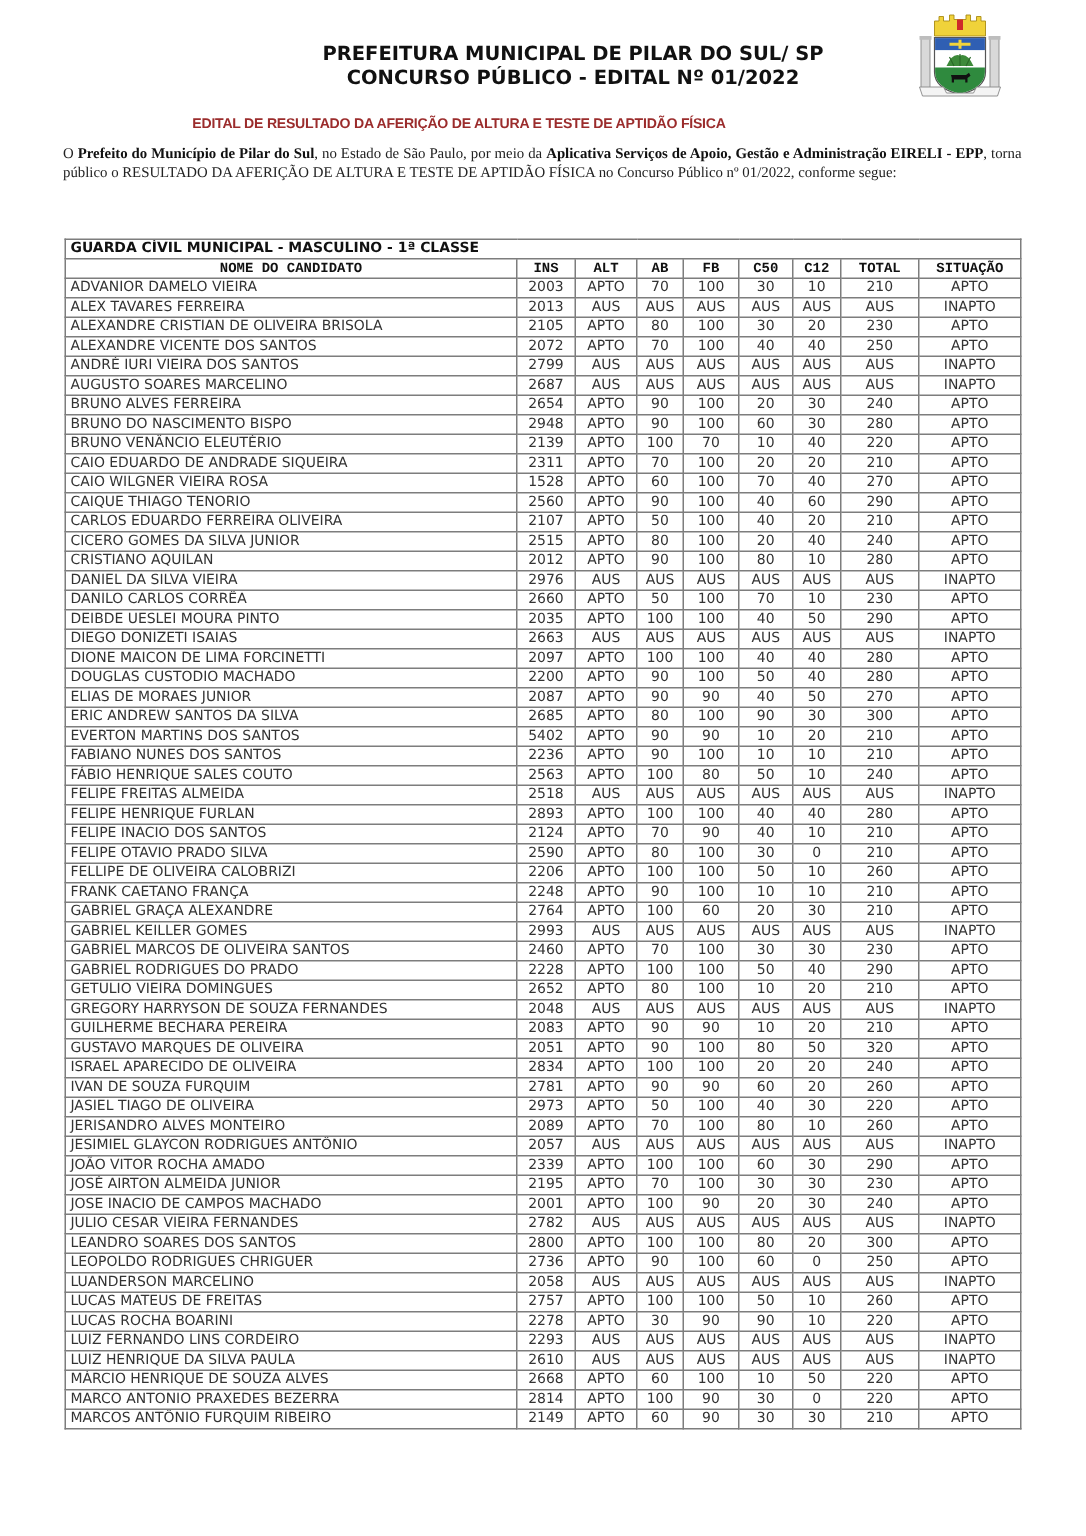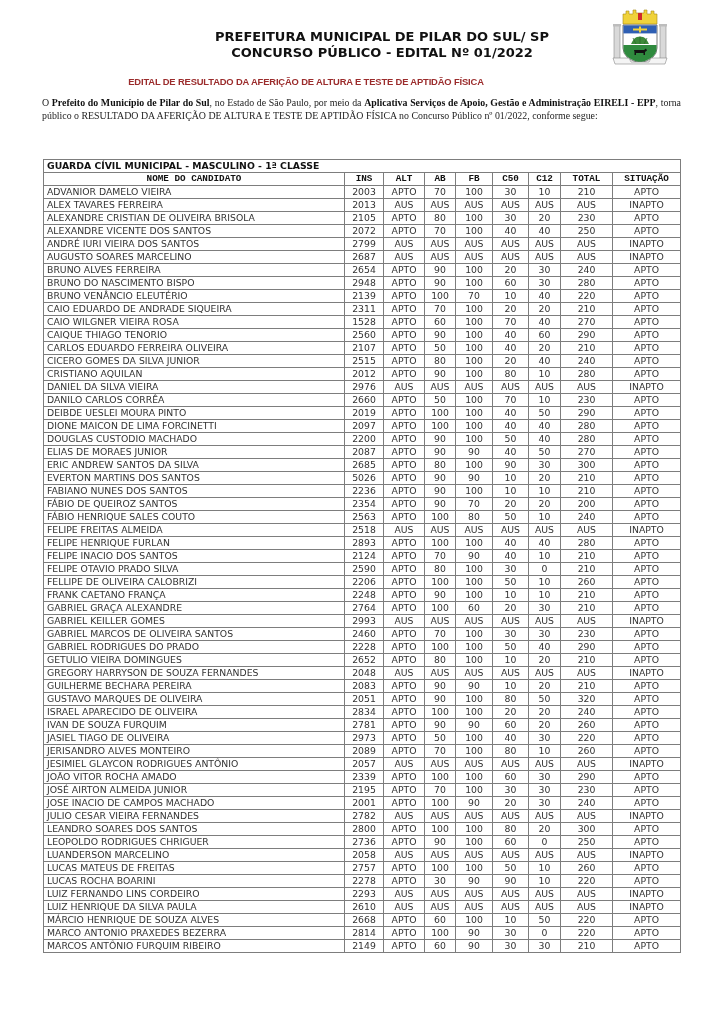--- a/index.html
+++ b/index.html
@@ -328,28 +328,39 @@
         <td>APTO</td>
         <td>50</td>
         <td>100</td>
         <td>70</td>
         <td>10</td>
         <td>230</td>
         <td>APTO</td>
       </tr>
       <tr>
         <td class="name">DEIBDE UESLEI MOURA PINTO</td>
-        <td>2019</td>
+        <td>2035</td>
         <td>APTO</td>
         <td>100</td>
         <td>100</td>
         <td>40</td>
         <td>50</td>
         <td>290</td>
         <td>APTO</td>
+      </tr>
+      <tr>
+        <td class="name">DIEGO DONIZETI ISAIAS</td>
+        <td>2663</td>
+        <td>AUS</td>
+        <td>AUS</td>
+        <td>AUS</td>
+        <td>AUS</td>
+        <td>AUS</td>
+        <td>AUS</td>
+        <td>INAPTO</td>
       </tr>
       <tr>
         <td class="name">DIONE MAICON DE LIMA FORCINETTI</td>
         <td>2097</td>
         <td>APTO</td>
         <td>100</td>
         <td>100</td>
         <td>40</td>
         <td>40</td>
         <td>280</td>
@@ -383,49 +394,38 @@
         <td>APTO</td>
         <td>80</td>
         <td>100</td>
         <td>90</td>
         <td>30</td>
         <td>300</td>
         <td>APTO</td>
       </tr>
       <tr>
         <td class="name">EVERTON MARTINS DOS SANTOS</td>
-        <td>5026</td>
+        <td>5402</td>
         <td>APTO</td>
         <td>90</td>
         <td>90</td>
         <td>10</td>
         <td>20</td>
         <td>210</td>
         <td>APTO</td>
       </tr>
       <tr>
         <td class="name">FABIANO NUNES DOS SANTOS</td>
         <td>2236</td>
         <td>APTO</td>
         <td>90</td>
         <td>100</td>
         <td>10</td>
         <td>10</td>
         <td>210</td>
-        <td>APTO</td>
-      </tr>
-      <tr>
-        <td class="name">FÁBIO DE QUEIROZ SANTOS</td>
-        <td>2354</td>
-        <td>APTO</td>
-        <td>90</td>
-        <td>70</td>
-        <td>20</td>
-        <td>20</td>
-        <td>200</td>
         <td>APTO</td>
       </tr>
       <tr>
         <td class="name">FÁBIO HENRIQUE SALES COUTO</td>
         <td>2563</td>
         <td>APTO</td>
         <td>100</td>
         <td>80</td>
         <td>50</td>
         <td>10</td>

